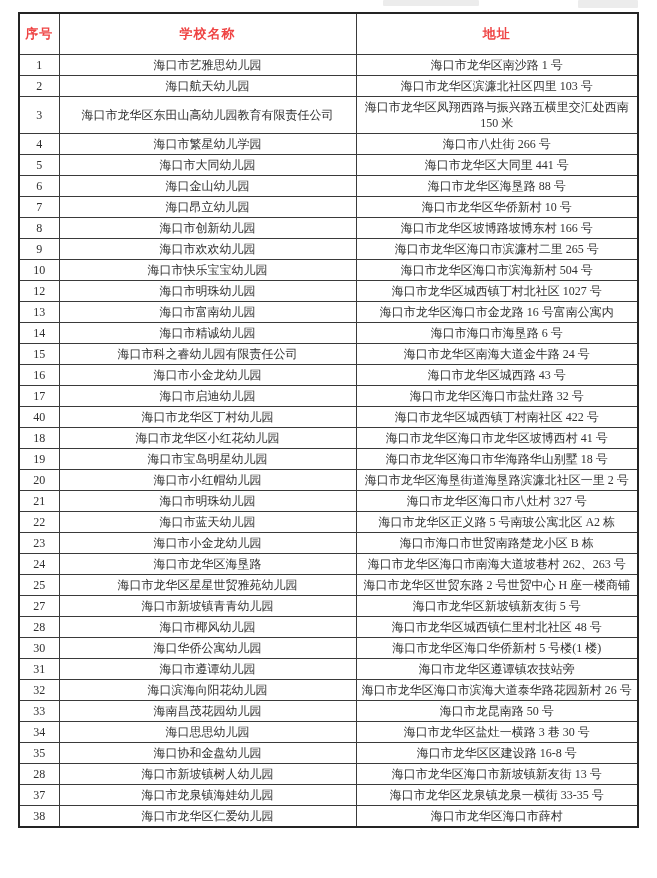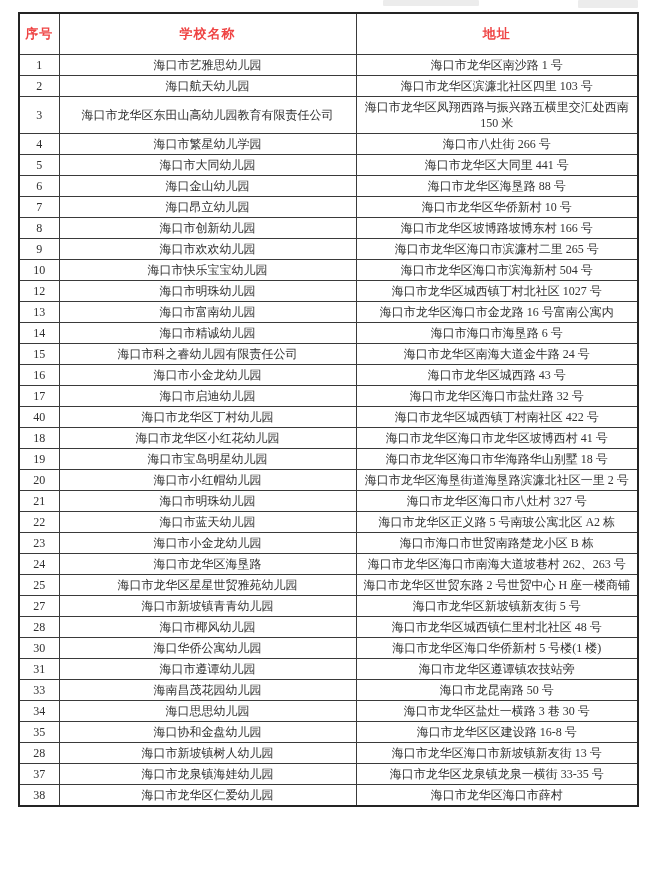--- a/index.html
+++ b/index.html
@@ -226,20 +226,25 @@
           <td class="seq">30</td>
           <td class="name">海口华侨公寓幼儿园</td>
           <td class="address">海口市龙华区海口华侨新村 5 号楼(1 楼)</td>
         </tr>
         <tr>
           <td class="seq">31</td>
           <td class="name">海口市遵谭幼儿园</td>
           <td class="address">海口市龙华区遵谭镇农技站旁</td>
         </tr>
         <tr>
+          <td class="seq">32</td>
+          <td class="name">海口滨海向阳花幼儿园</td>
+          <td class="address">海口市龙华区海口市滨海大道泰华路花园新村 26 号</td>
+        </tr>
+        <tr>
           <td class="seq">33</td>
           <td class="name">海南昌茂花园幼儿园</td>
           <td class="address">海口市龙昆南路 50 号</td>
         </tr>
         <tr>
           <td class="seq">34</td>
           <td class="name">海口思思幼儿园</td>
           <td class="address">海口市龙华区盐灶一横路 3 巷 30 号</td>
         </tr>
         <tr>

